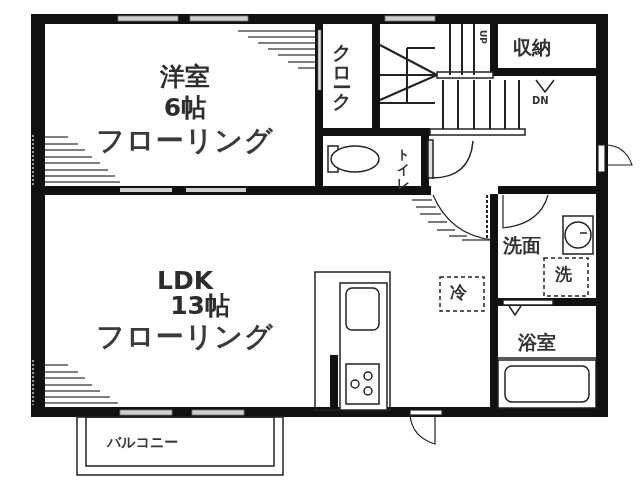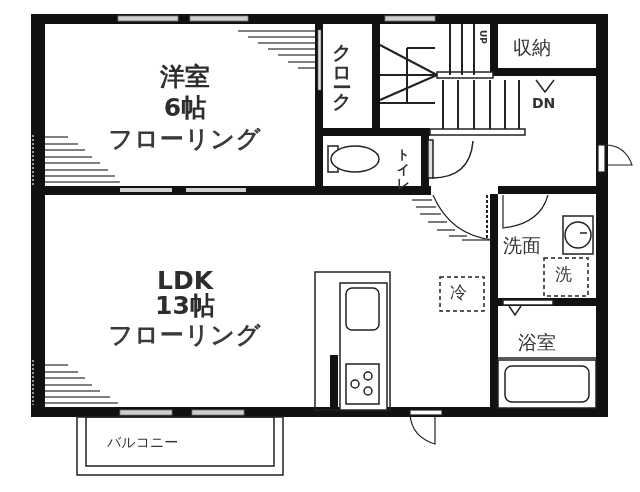--- a/index.html
+++ b/index.html
@@ -1,24 +1,24 @@
 <!DOCTYPE html>
 <html><head>
 <meta charset="utf-8">
 <style>
   html, body { margin: 0; padding: 0; background: #ffffff; }
   body { width: 640px; height: 492px; position: relative; overflow: hidden; font-family: "DejaVu Sans", sans-serif; }
   #plan { position: absolute; left: 0; top: 0; width: 640px; height: 492px; }
   .lbl { position: absolute; color: #333333; text-align: center; white-space: nowrap; line-height: 1; }
   .room-name { font-size: 25px; font-weight: bold; color: #2d2d2d; }
   .room-size { font-size: 25px; font-weight: bold; color: #2d2d2d; }
-  .room-floor { font-size: 24px; font-weight: bold; color: #3a3a3a; letter-spacing: 1px; }
-  .small { font-size: 19px; font-weight: normal; color: #333; }
+  .room-floor { font-size: 28px; font-weight: bold; color: #3a3a3a; letter-spacing: 1px; }
+  .small { font-size: 19px; font-weight: bold; color: #333; }
   .vert { writing-mode: vertical-rl; font-size: 19px; font-weight: bold; color: #333; letter-spacing: 2px; }
-  .tiny { font-size: 14px; font-weight: bold; color: #333; }
+  .tiny { font-size: 10px; font-weight: bold; color: #333; }
   .vtiny { writing-mode: vertical-rl; font-size: 13px; font-weight: bold; color: #333; }
 </style>
 </head>
 <body>
 
 <svg id="plan" viewBox="0 0 640 492" xmlns="http://www.w3.org/2000/svg">
 
   <g fill="#111111">
     <rect x="31" y="14" width="577" height="10"></rect>
     <rect x="31" y="14" width="14" height="403"></rect>
@@ -181,21 +181,21 @@
     <line x1="45" y1="397" x2="110" y2="397"></line>
     <line x1="45" y1="403" x2="118" y2="403"></line>
   </g>
 </svg>
 
 <div class="lbl room-name" style="left:140px; top:64px; width:90px;text-align:center;">洋室</div>
 <div class="lbl room-size" style="left:140px; top:95px; width:90px;">6帖</div>
 <div class="lbl room-floor" style="left:90px; top:127px; width:190px;">フローリング</div>
 
 <div class="lbl room-name" style="left:140px; top:268px; width:90px;">LDK</div>
-<div class="lbl room-size" style="left:140px; top:293px; width:90px;">13帖</div>
+<div class="lbl room-size" style="left:140px; top:293px; width:90px;text-align:right;">13帖</div>
 <div class="lbl room-floor" style="left:90px; top:323px; width:190px;">フローリング</div>
 
 <div class="lbl vert" style="left:333px; top:30px;">クローク</div>
 <div class="lbl small" style="left:513px; top:38px;">収納</div>
 <div class="lbl vtiny" style="left:397px; top:140px;">トイレ</div>
 <div class="lbl small" style="left:503px; top:236px;">洗面</div>
 <div class="lbl small" style="left:518px; top:333px;">浴室</div>
 <div class="lbl small" style="left:107px; top:435px; font-size:14px;">バルコニー</div>
 
 <div class="lbl small" style="left:450px; top:284px; font-size:17px;">冷</div>

